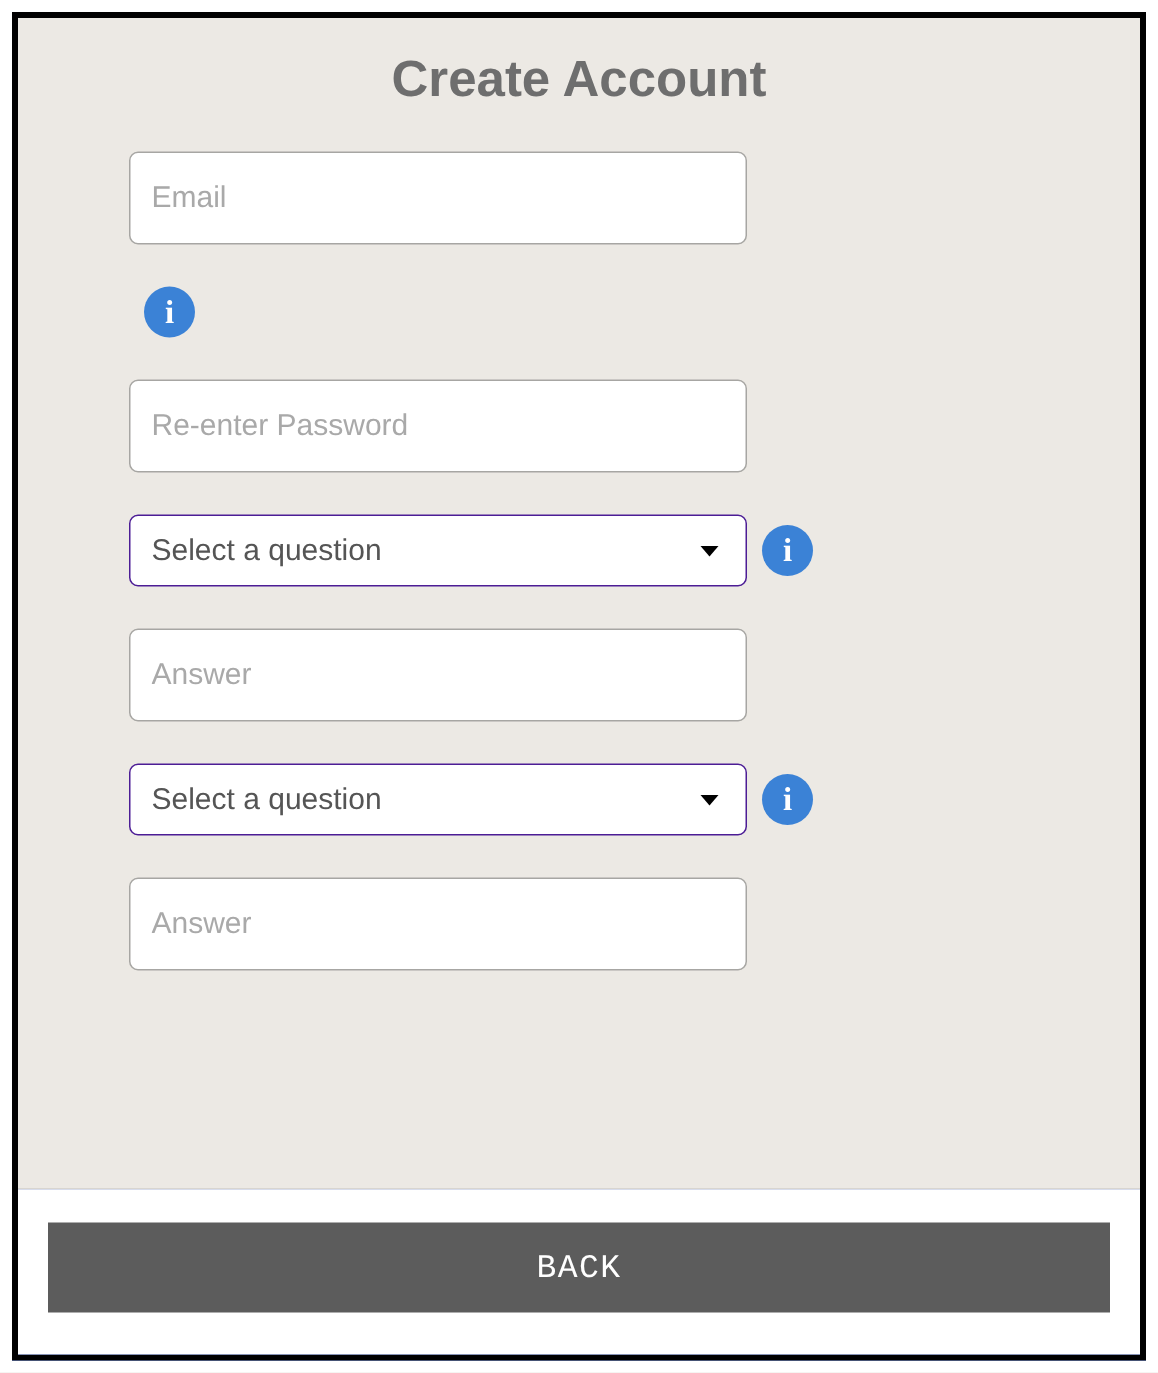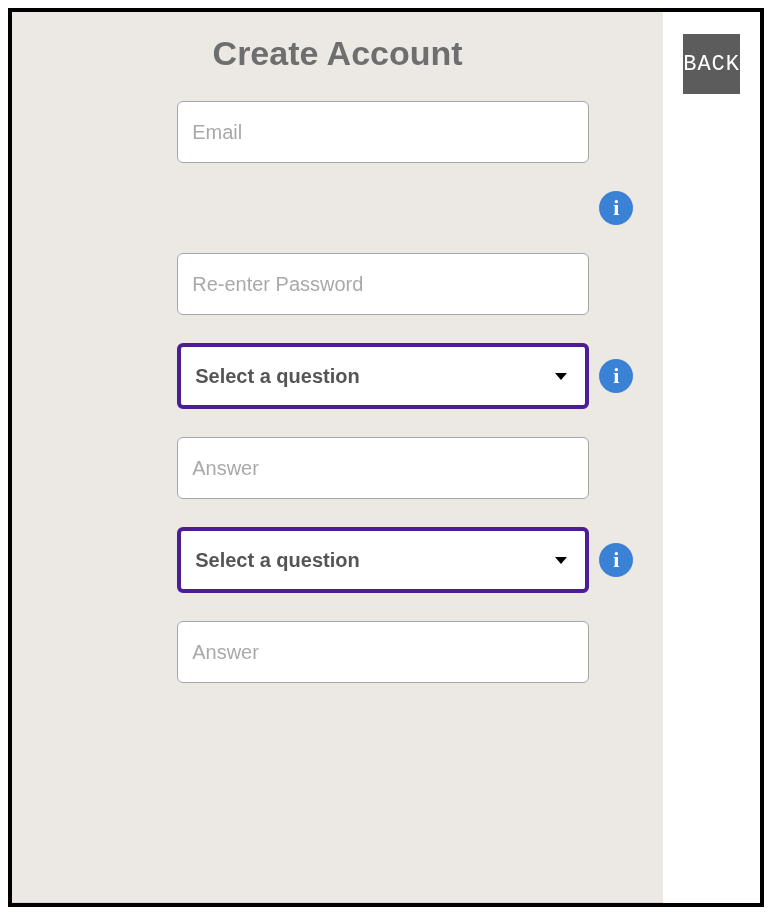--- a/index.html
+++ b/index.html
@@ -12,21 +12,21 @@
       background: #ffffff;
       width: 772px;
       height: 915px;
       padding: 8px;
     }
     .outer-frame {
       width: 100%;
       height: 100%;
       border: 4px solid #000000;
       display: flex;
-      flex-direction: row;
+      flex-direction: column;
       background: #1d4ed8;
     }
     .form-area {
       flex: 1;
       background: #ece9e4;
       padding: 22px 30px 40px 30px;
       display: flex;
       flex-direction: column;
       align-items: center;
       border-bottom: 1px solid #d8d5d0;
@@ -35,21 +35,21 @@
       color: #6e6e6e;
       font-size: 34px;
       font-weight: bold;
       margin-bottom: 28px;
       text-align: center;
     }
     .field-row {
       width: 100%;
       display: flex;
       align-items: center;
-      justify-content: flex-end;
+      justify-content: flex-start;
       margin-bottom: 28px;
       position: relative;
     }
     .field-wrap {
       width: 412px;
       position: relative;
     }
     .text-input {
       width: 100%;
       height: 62px;
@@ -59,30 +59,29 @@
       font-size: 20px;
       color: #555;
       padding: 0 14px;
       outline: none;
     }
     .text-input::placeholder {
       color: #a9a9a9;
     }
     .select-box {
       width: 100%;
-      height: 66px;
-      border: 4px solid #4c1d95;
+      height: 48px;
+      border: 1px solid #4c1d95;
       border-radius: 6px;
       background: #ffffff;
       display: flex;
       align-items: center;
       padding: 0 14px;
       cursor: pointer;
       position: relative;
-      font-weight: bold;
     }
     .select-text {
       font-size: 20px;
       color: #555555;
       flex: 1;
     }
     .caret {
       width: 0;
       height: 0;
       border-left: 6px solid transparent;

